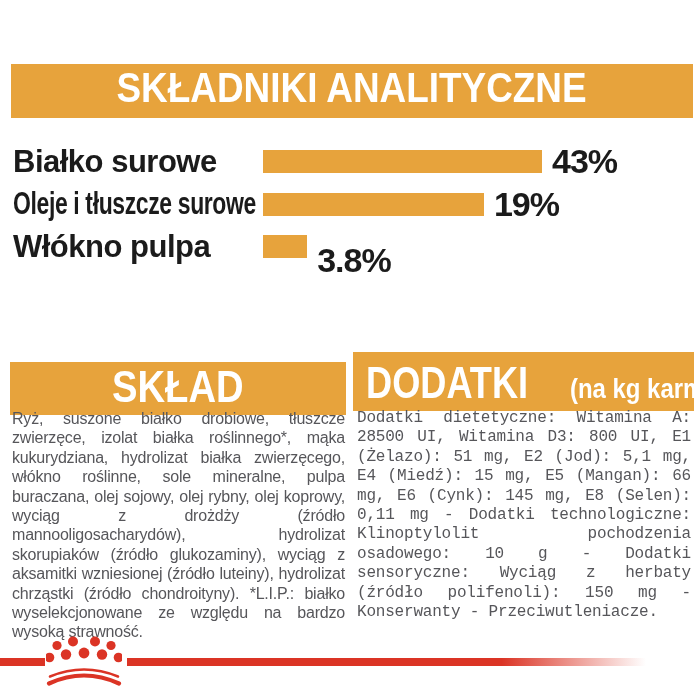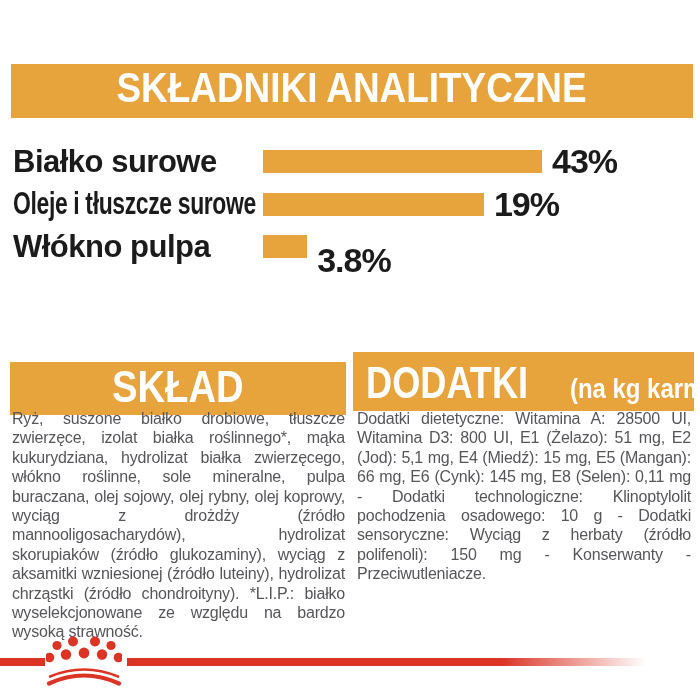--- a/index.html
+++ b/index.html
@@ -20,21 +20,21 @@
   .banner-right .banner-title{transform-origin:left center;}
   .banner-subtitle{color:var(--banner-text);font-weight:700;font-size:27px;white-space:nowrap;display:inline-block;transform-origin:left center;}
 
   .chart{position:absolute;left:0;top:138px;width:700px;height:130px;text-align:right;}
   .chart-label{position:absolute;left:13px;height:23px;display:flex;align-items:center;white-space:nowrap;transform-origin:left center;font-size:31px;font-weight:700;color:var(--label-text);letter-spacing:-0.5px;}
   .chart-bar{position:absolute;height:23px;background:var(--gold);}
   .chart-value{position:absolute;height:23px;display:flex;align-items:center;font-size:34px;font-weight:700;color:var(--label-text);letter-spacing:-1px;white-space:nowrap;}
 
   .body-text{position:absolute;margin:0;text-align:justify;color:var(--body-text);font-size:16px;line-height:19.4px;letter-spacing:-0.2px;}
   .left-col{left:12px;top:409px;width:333px;}
-  .right-col{left:357px;top:409px;width:334px;}
+  .right-col{left:357px;top:409px;width:334px;font-family:Liberation Mono, monospace;}
 
   .red-line{position:absolute;top:658px;height:8px;background:var(--red);}
   .line-left{left:0;width:45px;}
   .line-right{left:127px;width:535px;background:linear-gradient(90deg,var(--red) 0%,var(--red) 70%,rgba(219,52,37,0) 97%);}
   .crown{position:absolute;left:46px;top:633px;width:76px;height:53px;}
 </style>
 </head>
 <body>
 
 <div class="page">

